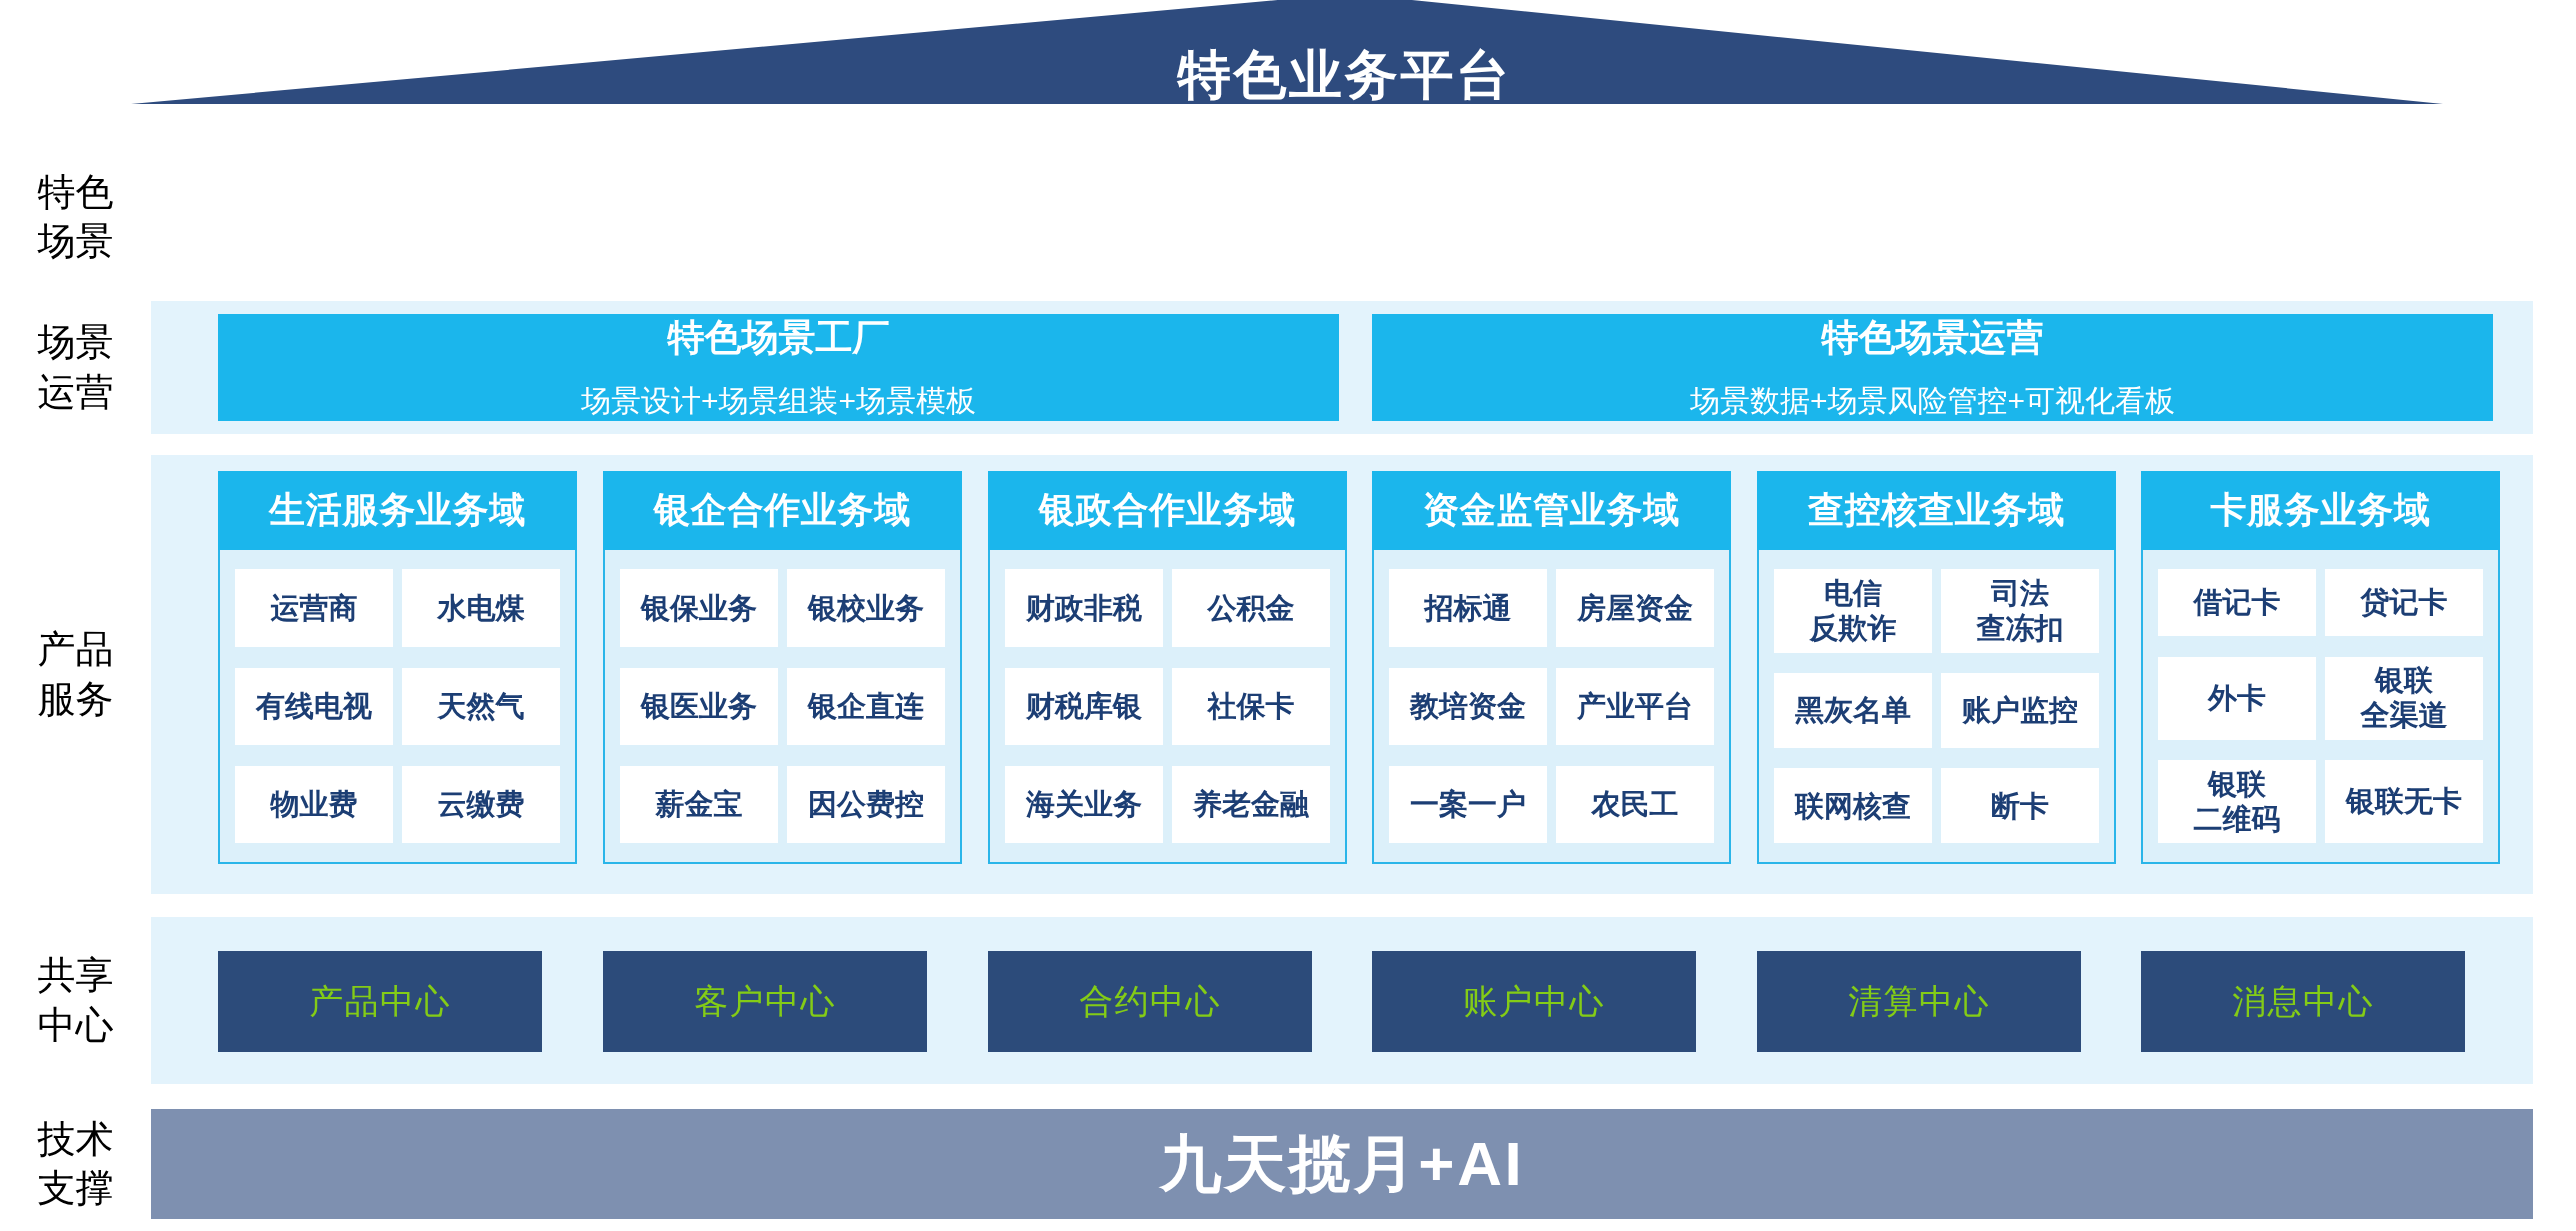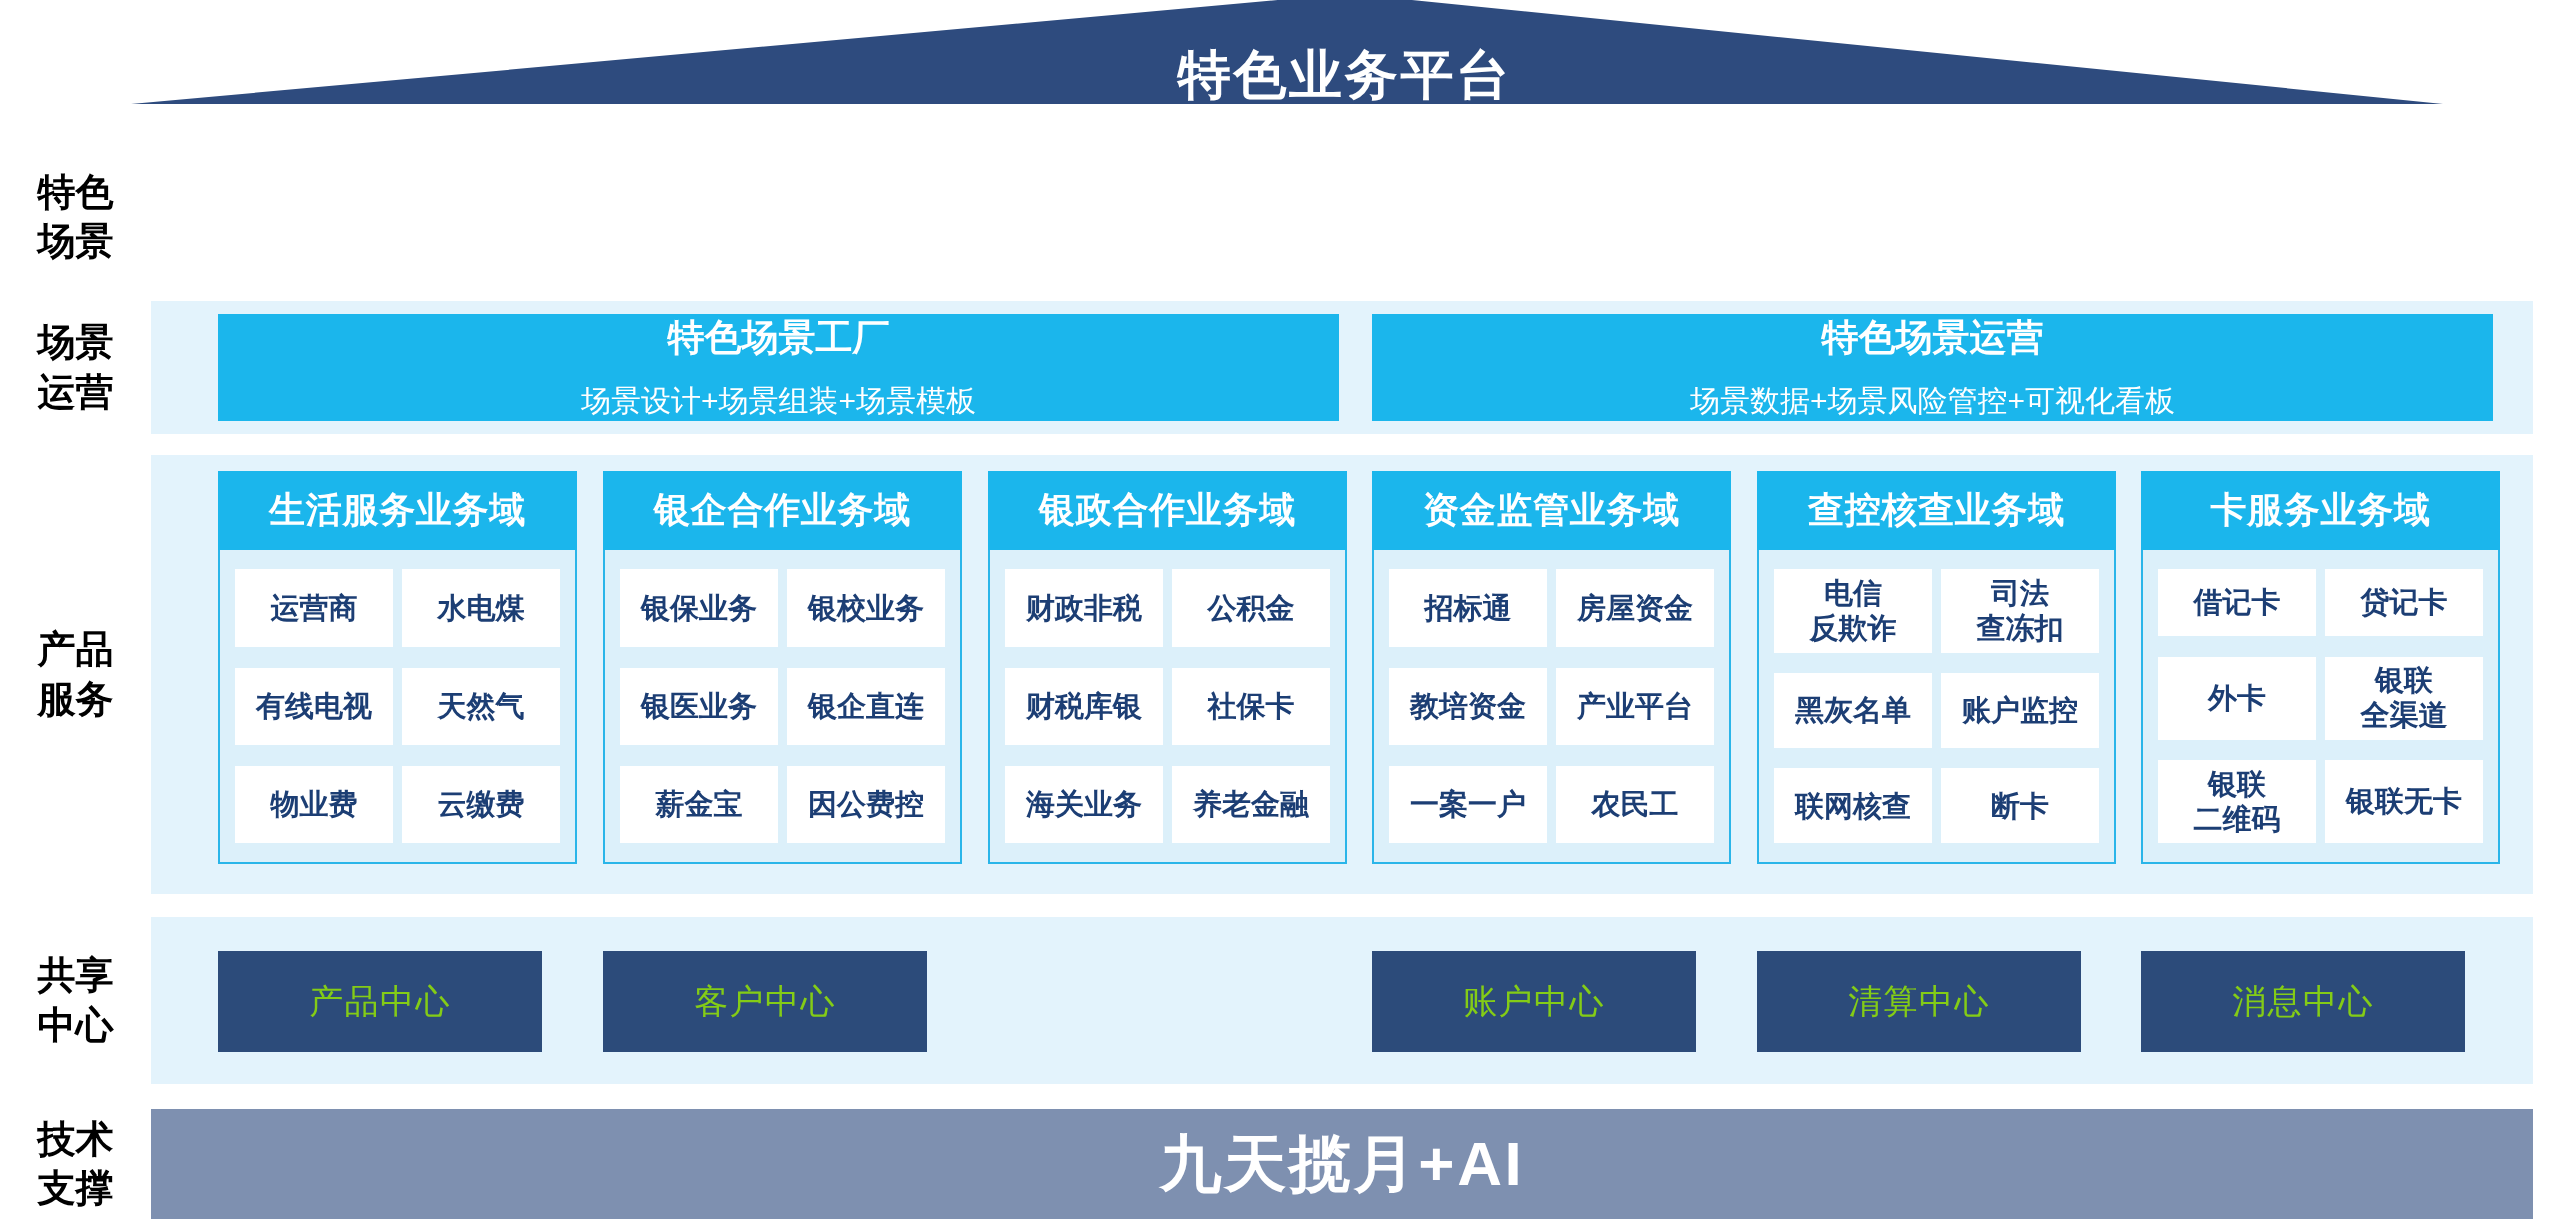--- a/index.html
+++ b/index.html
@@ -26,21 +26,21 @@
     clip-path:polygon(0 100%, 49.6% 0, 55.4% 0, 100% 100%);
   }
   .roof-title {
     position:absolute; left:52.5%; top:40px; transform:translateX(-50%);
     color:#ffffff; font-size:53px; font-weight:bold; letter-spacing:2.7px; white-space:nowrap;
   }
   
   .side-label {
     position:absolute; left:0; width:151px;
     display:flex; align-items:center; justify-content:center;
-    color:#000000; font-size:38px; font-weight:700; line-height:1.3;
+    color:#000000; font-size:38px; font-weight:400; line-height:1.3;
     text-align:left; white-space:pre-line;
   }
   
   .band { position:absolute; left:151px; width:2382px; background:var(--band); }
   .band-scene   { top:155px;  height:124px; }
   .band-op      { top:301px;  height:133px; }
   .band-product { top:455px;  height:439px; }
   .band-share   { top:917px; height:167px; }
   
   .scene-box {
@@ -231,20 +231,21 @@
           <div class="pcell">银联无卡</div>
         </div>
       </div>
     </div>
 
   </div>
 
   <div class="band band-share">
     <div class="center-box" style="left:67px">产品中心</div>
     <div class="center-box" style="left:452px">客户中心</div>
+    <div class="center-box" style="left:837px">合约中心</div>
     <div class="center-box" style="left:1221px">账户中心</div>
     <div class="center-box" style="left:1606px">清算中心</div>
     <div class="center-box" style="left:1990px">消息中心</div>
   </div>
 
   <div class="tech-bar">九天揽月+AI</div>
 
 </div>
 
 

